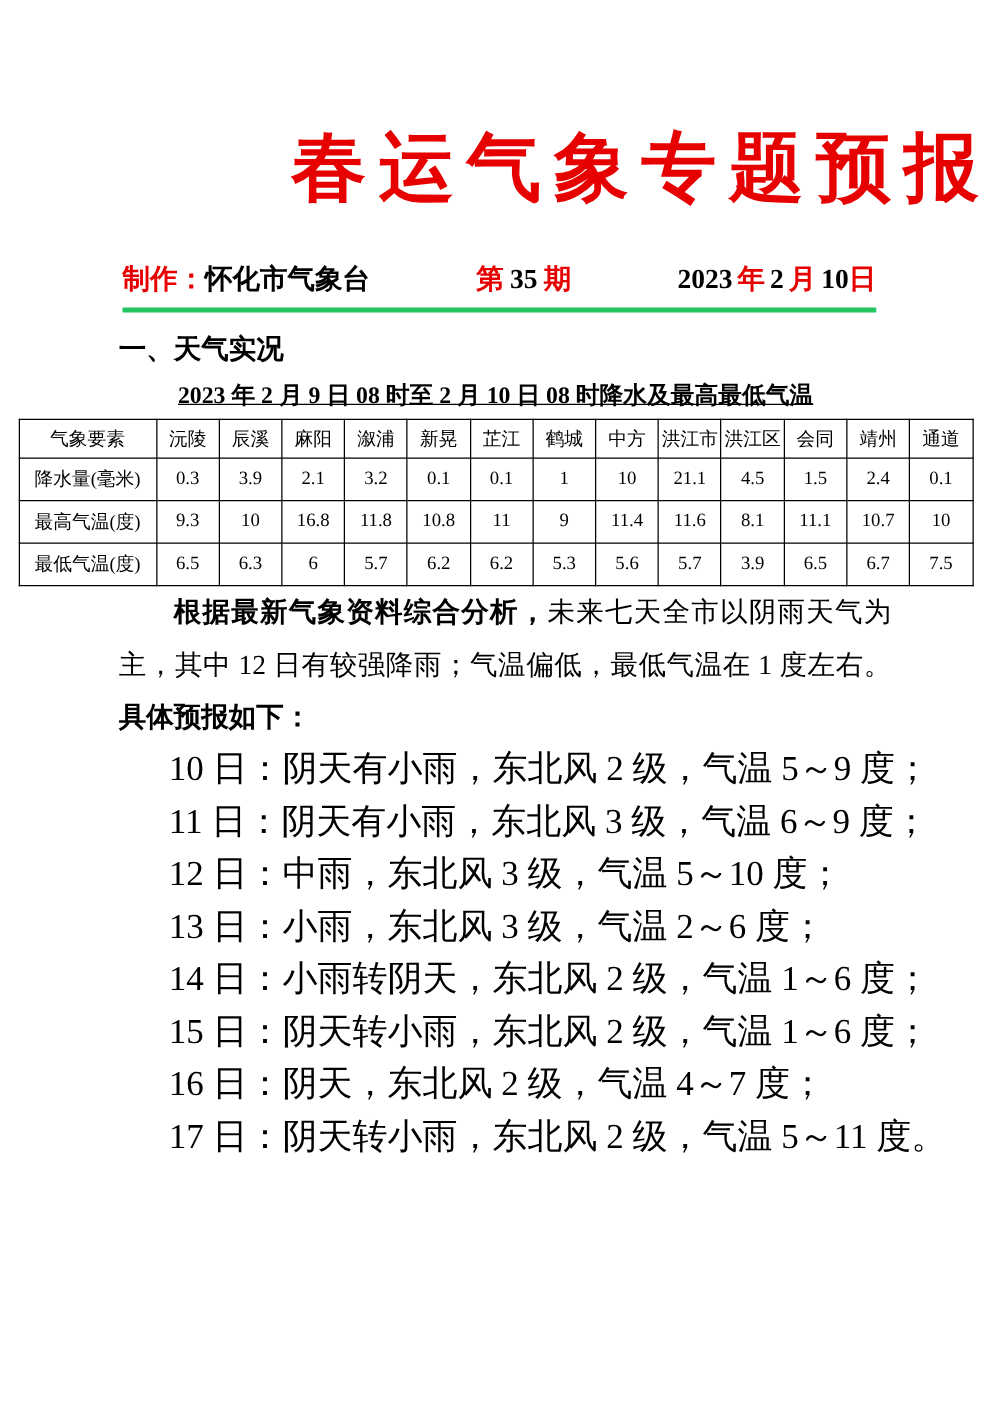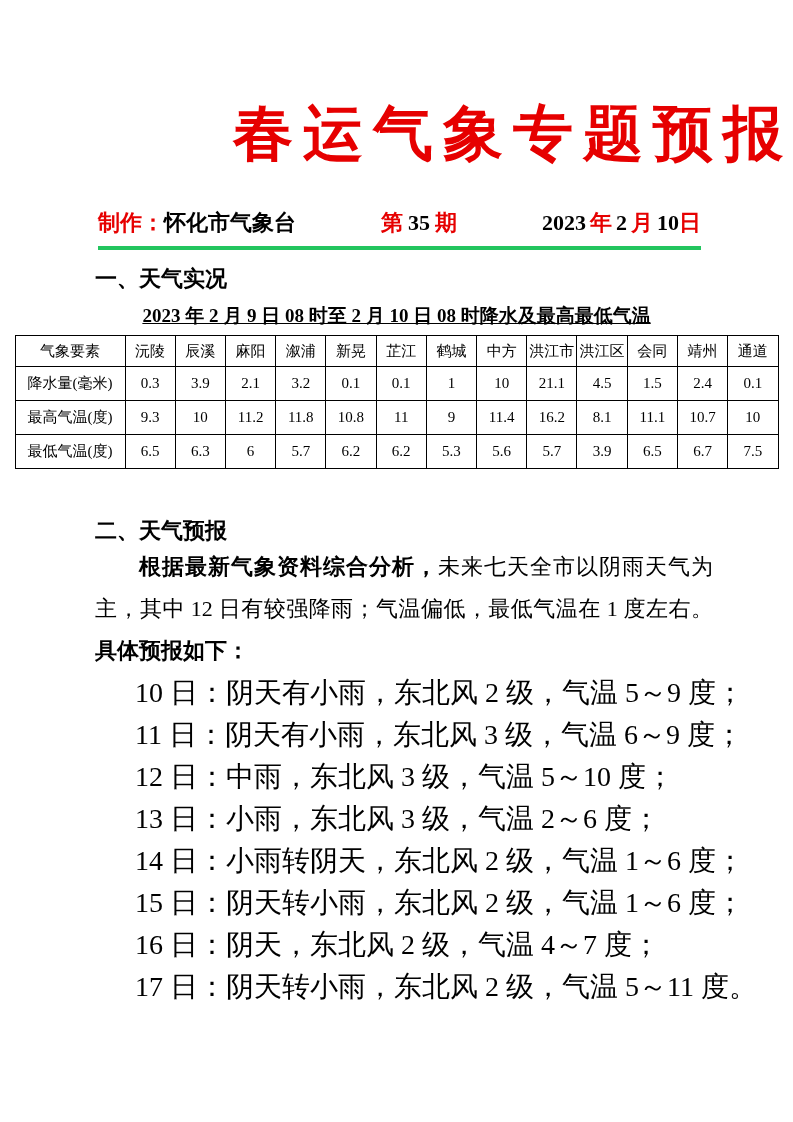--- a/index.html
+++ b/index.html
@@ -151,27 +151,27 @@
           <td>21.1</td>
           <td>4.5</td>
           <td>1.5</td>
           <td>2.4</td>
           <td>0.1</td>
         </tr>
         <tr>
           <td>最高气温(度)</td>
           <td>9.3</td>
           <td>10</td>
-          <td>11.2</td>
+          <td>16.8</td>
           <td>11.8</td>
           <td>10.8</td>
           <td>11</td>
           <td>9</td>
           <td>11.4</td>
-          <td>16.2</td>
+          <td>11.6</td>
           <td>8.1</td>
           <td>11.1</td>
           <td>10.7</td>
           <td>10</td>
         </tr>
         <tr>
           <td>最低气温(度)</td>
           <td>6.5</td>
           <td>6.3</td>
           <td>6</td>
@@ -182,21 +182,20 @@
           <td>5.6</td>
           <td>5.7</td>
           <td>3.9</td>
           <td>6.5</td>
           <td>6.7</td>
           <td>7.5</td>
         </tr>
       </tbody>
   </table>
 
-  <div class="sec-heading second">二、天气预报</div>
 
   <p class="para">
     <span class="b">根据最新气象资料综合分析，</span><span>未来七天全市以阴雨天气为主，其中 12 日有较强降雨；气温偏低，最低气温在 1 度左右。</span><span class="b">具体预报如下：</span>
   </p>
 
   <div class="forecasts">
       <p>10 日：阴天有小雨，东北风 2 级，气温 5～9 度；</p>
       <p>11 日：阴天有小雨，东北风 3 级，气温 6～9 度；</p>
       <p>12 日：中雨，东北风 3 级，气温 5～10 度；</p>
       <p>13 日：小雨，东北风 3 级，气温 2～6 度；</p>

